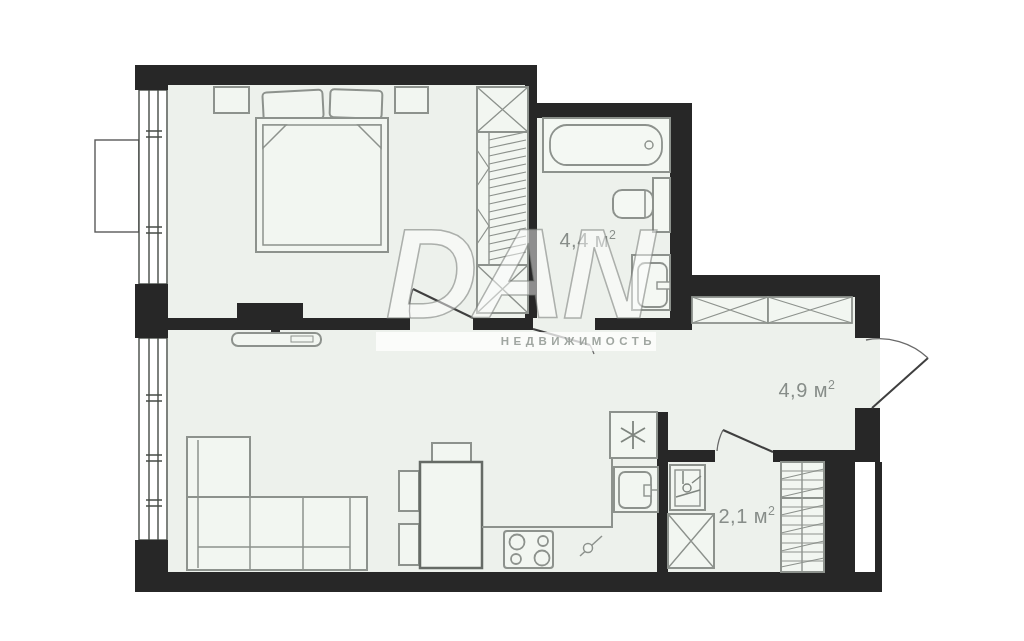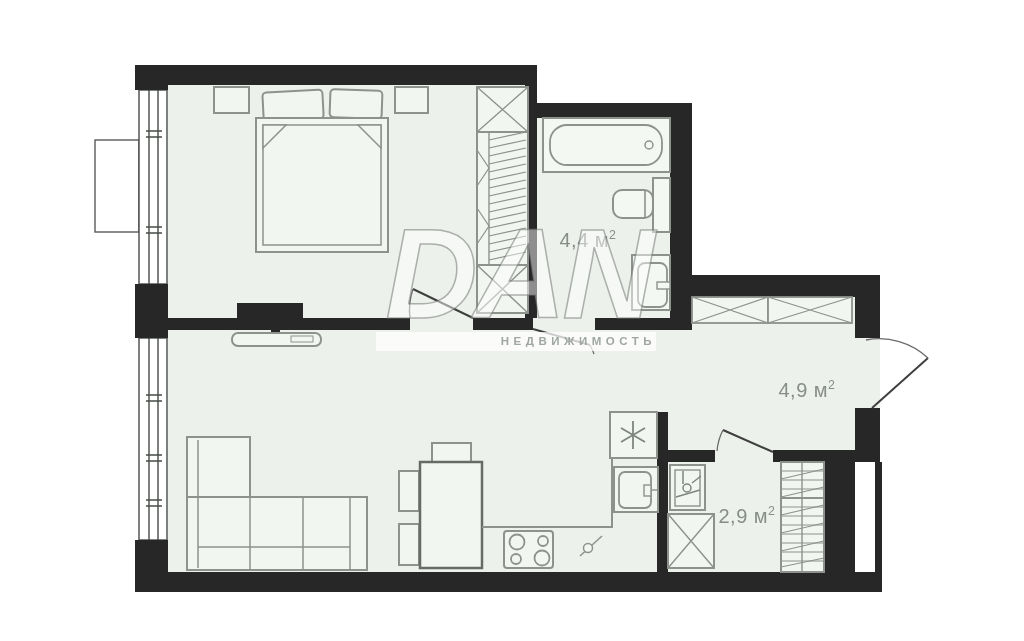--- a/index.html
+++ b/index.html
@@ -207,20 +207,20 @@
     </g>
     <g>
       <path d="M872,408 L928,358" stroke="#3f3f3f" stroke-width="2"></path>
       <path d="M866,340 A71,71 0 0 1 928,358" stroke="#6a6a6a" stroke-width="1.3"></path>
     </g>
   </g>
 </svg>
 
   <div class="room-label" style="left:588px;top:240px"><span>4,4 м</span><sup>2</sup></div>
   <div class="room-label" style="left:807px;top:390px"><span>4,9 м</span><sup>2</sup></div>
-  <div class="room-label" style="left:747px;top:516px"><span>2,9 м</span><sup>2</sup></div>
+  <div class="room-label" style="left:747px;top:516px"><span>2,1 м</span><sup>2</sup></div>
 
   <div class="watermark">
     <div class="watermark-brand">DAN</div>
     <div class="watermark-band">НЕДВИЖИМОСТЬ</div>
   </div>
 
 </div>
 
 </body></html>

